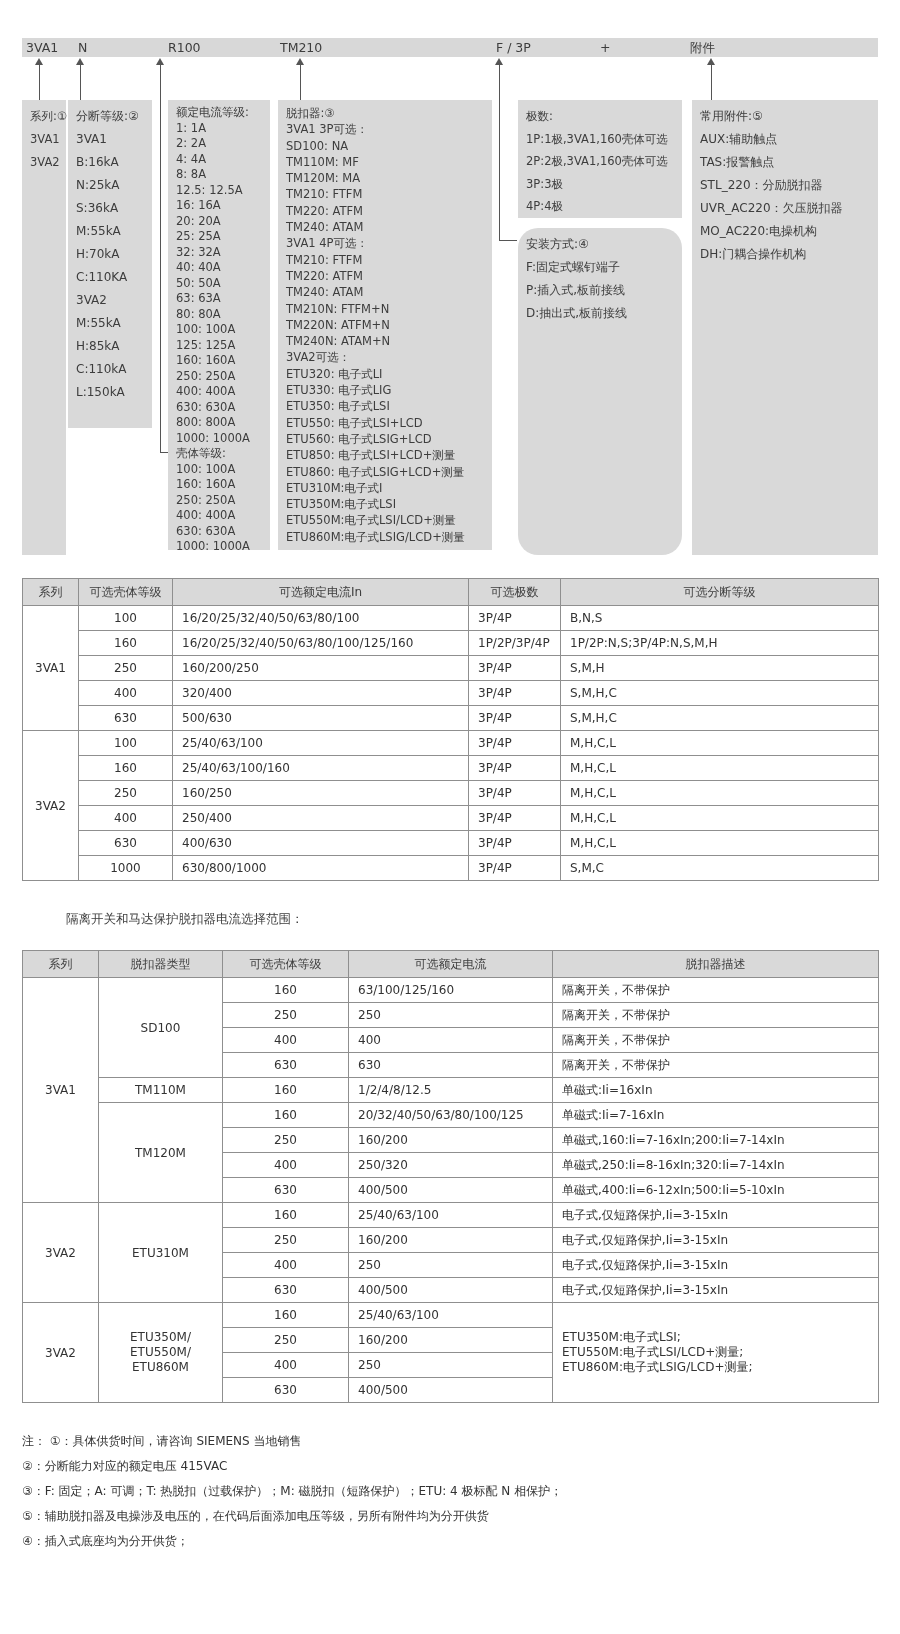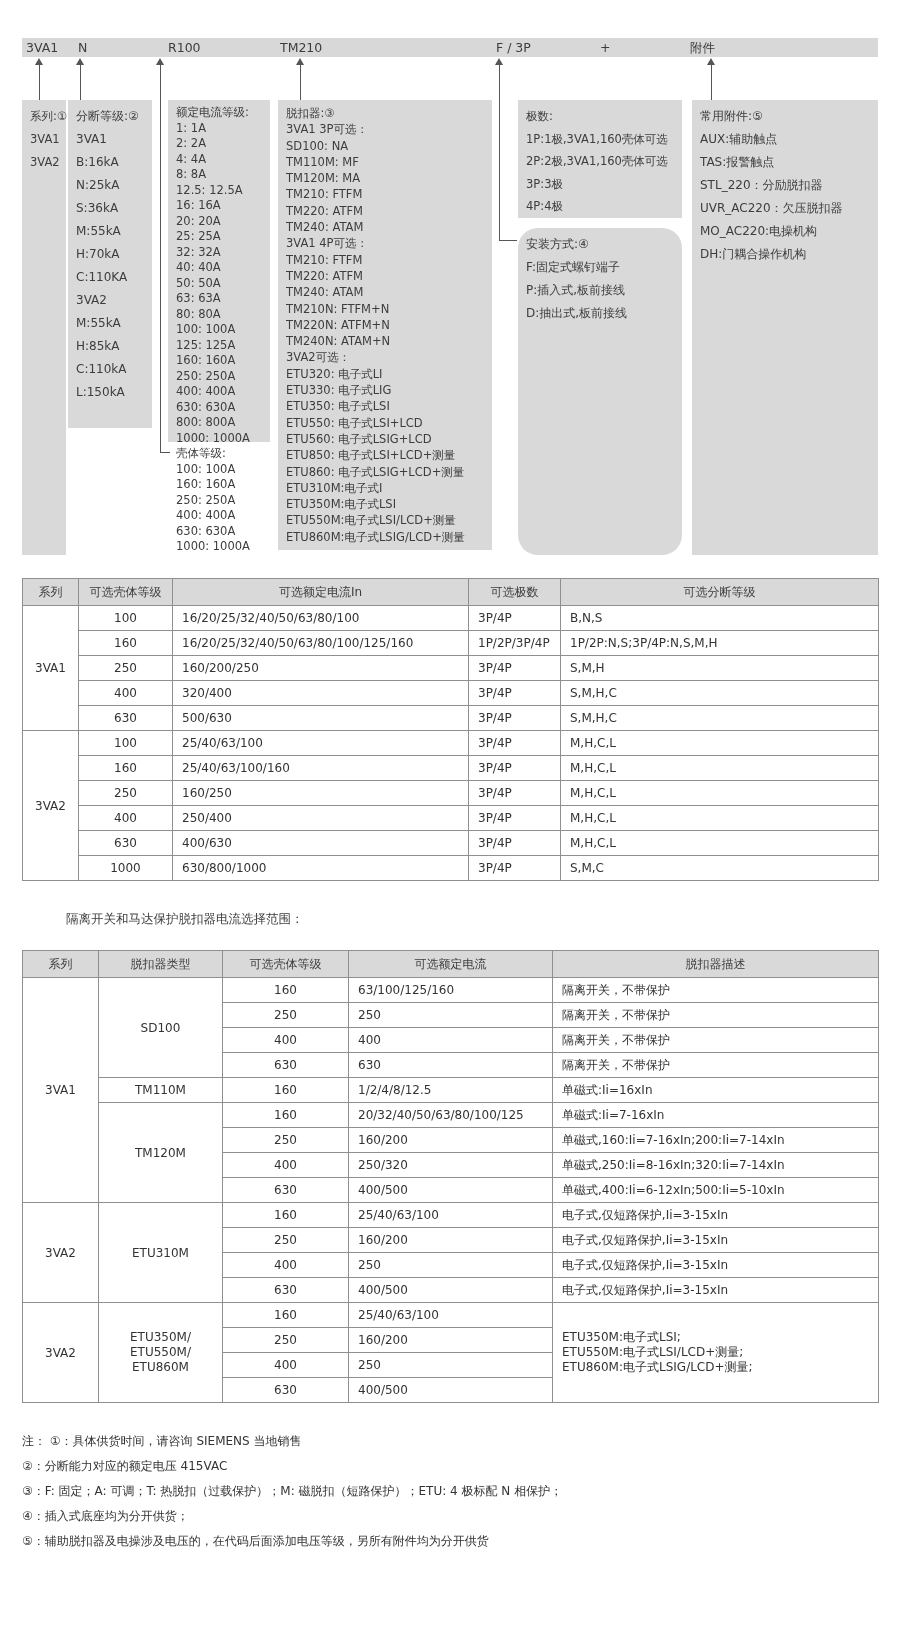--- a/index.html
+++ b/index.html
@@ -19,21 +19,21 @@
   .vline { position:absolute; width:1px; background:#555; }
   .hline { position:absolute; height:1px; background:#555; }
   .ah { position:absolute; width:0; height:0;
         border-left:4px solid transparent; border-right:4px solid transparent;
         border-bottom:7px solid #555; }
 
   .gbox { position:absolute; background:#d9d9d9; color:#3d3d3d; padding:5px 8px; }
   .gbox .gtitle { white-space:nowrap; }
   .box-series   { left:22px;  top:100px; width:44px;  height:455px; line-height:23px;   font-size:11.5px; white-space:nowrap; }
   .box-breaking { left:68px;  top:100px; width:84px;  height:328px; line-height:23px;   font-size:12px; }
-  .box-current  { left:168px; top:100px; width:102px; height:342px; line-height:15.5px; font-size:11.5px; white-space:nowrap; }
+  .box-current  { left:168px; top:100px; width:102px; height:450px; line-height:15.5px; font-size:11.5px; white-space:nowrap; }
   .box-trip     { left:278px; top:100px; width:214px; height:450px; line-height:16.3px; font-size:11.5px; white-space:nowrap; }
   .box-poles    { left:518px; top:100px; width:164px; height:118px; line-height:22.5px; font-size:11.5px; white-space:nowrap; }
   .box-mount    { left:518px; top:228px; width:164px; height:327px; line-height:23px;   font-size:12px; white-space:nowrap;border-radius:20px; }
   .box-acc      { left:692px; top:100px; width:186px; height:455px; line-height:23px;   font-size:12px; white-space:nowrap; }
 
   
   .tbl { border-collapse:collapse; margin-left:22px; font-size:12px; color:#333; table-layout:fixed; }
   .tbl th, .tbl td { border:1px solid #8f8f8f; }
   .tbl th { background:#d9d9d9; font-weight:normal; height:27px; text-align:center; color:#3d3d3d; }
   .tbl td { height:25px; padding:0 9px; text-align:left; }
@@ -412,15 +412,15 @@
       <td class="c">630</td>
       <td>400/500</td>
     </tr>
   </tbody>
 </table>
 
 <div class="notes">
   <div>注： ①：具体供货时间，请咨询 SIEMENS 当地销售</div>
   <div>②：分断能力对应的额定电压 415VAC</div>
   <div>③：F: 固定；A: 可调；T: 热脱扣（过载保护）；M: 磁脱扣（短路保护）；ETU: 4 极标配 N 相保护；</div>
+  <div>⑤：辅助脱扣器及电操涉及电压的，在代码后面添加电压等级，另所有附件均为分开供货</div>
   <div>④：插入式底座均为分开供货；</div>
-  <div>⑤：辅助脱扣器及电操涉及电压的，在代码后面添加电压等级，另所有附件均为分开供货</div>
 </div>
 
 </body></html>

